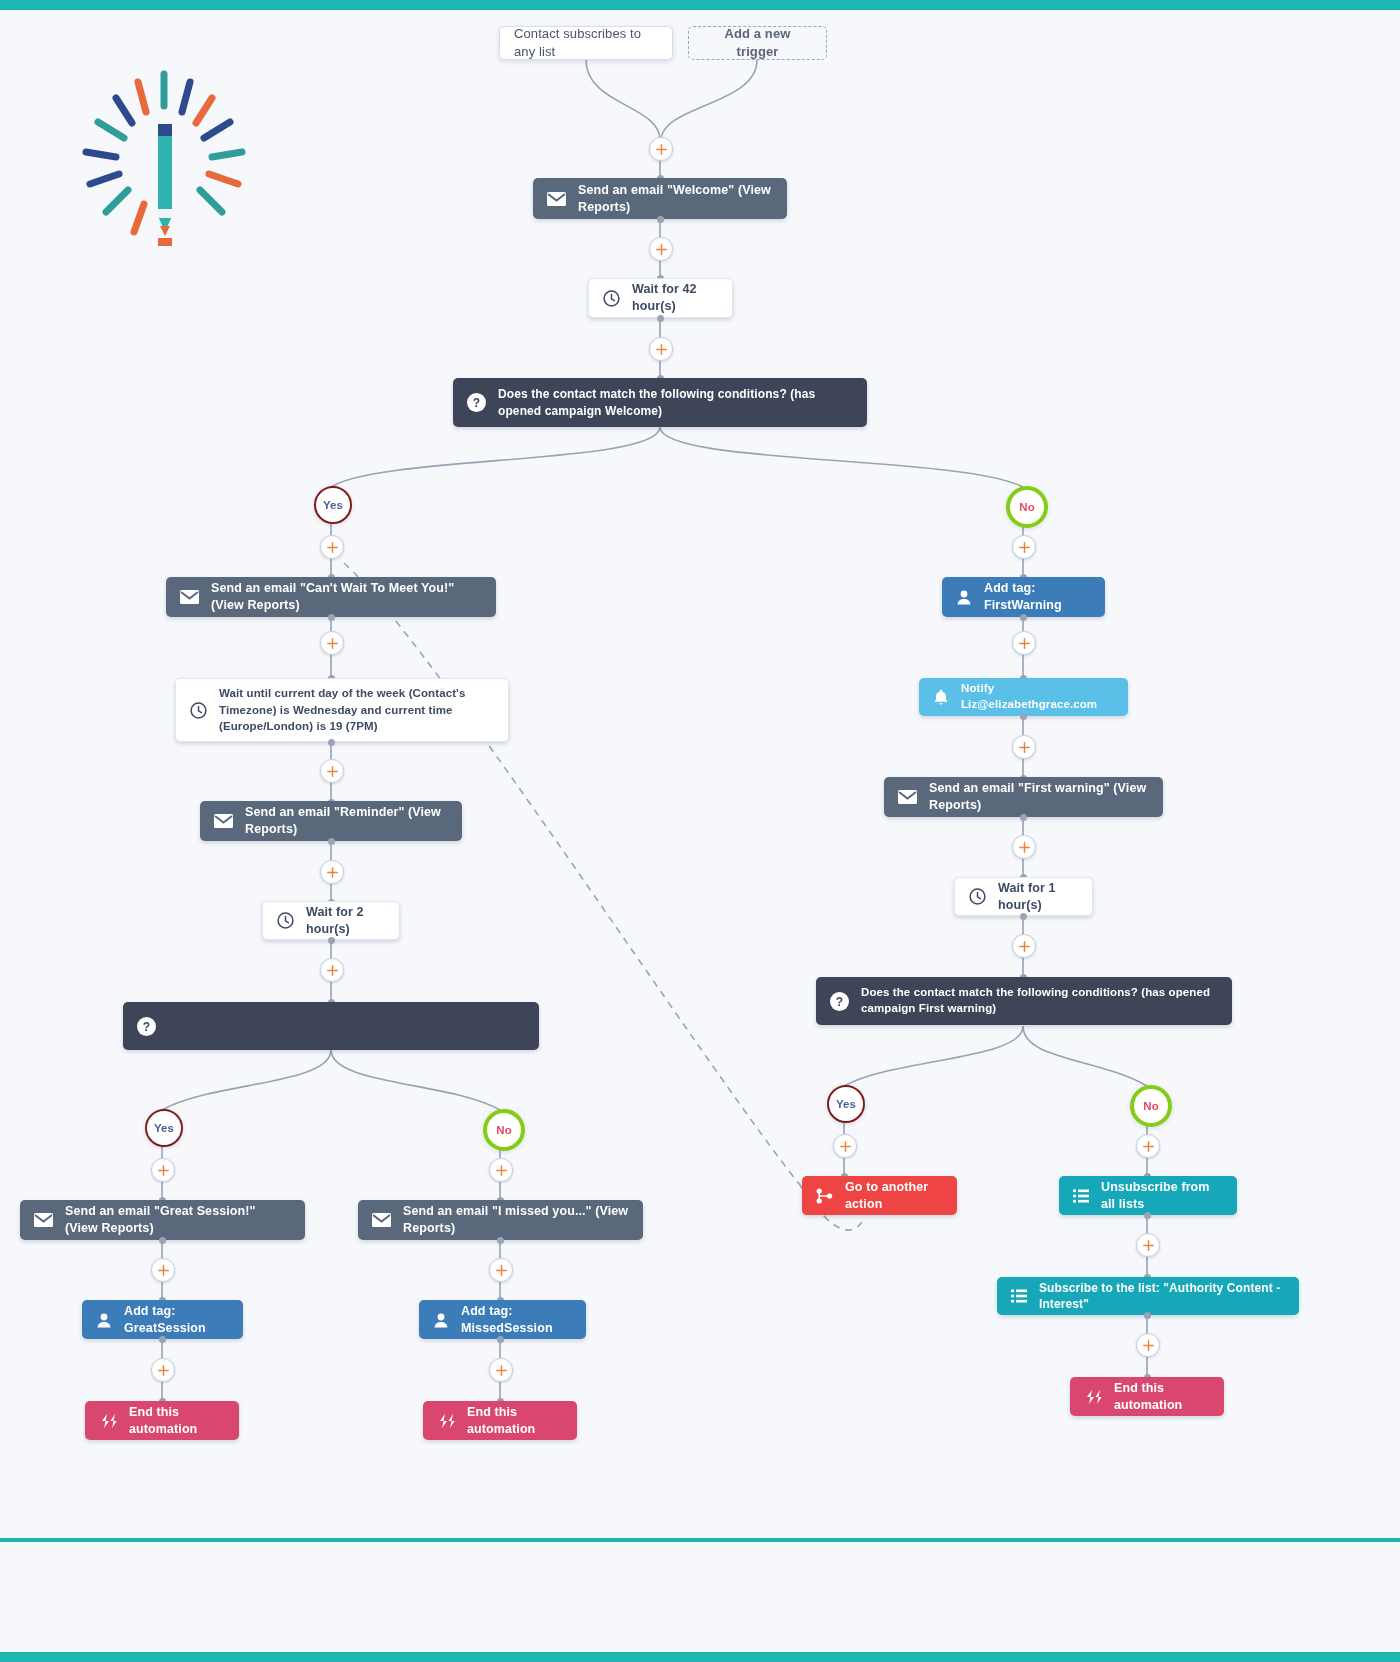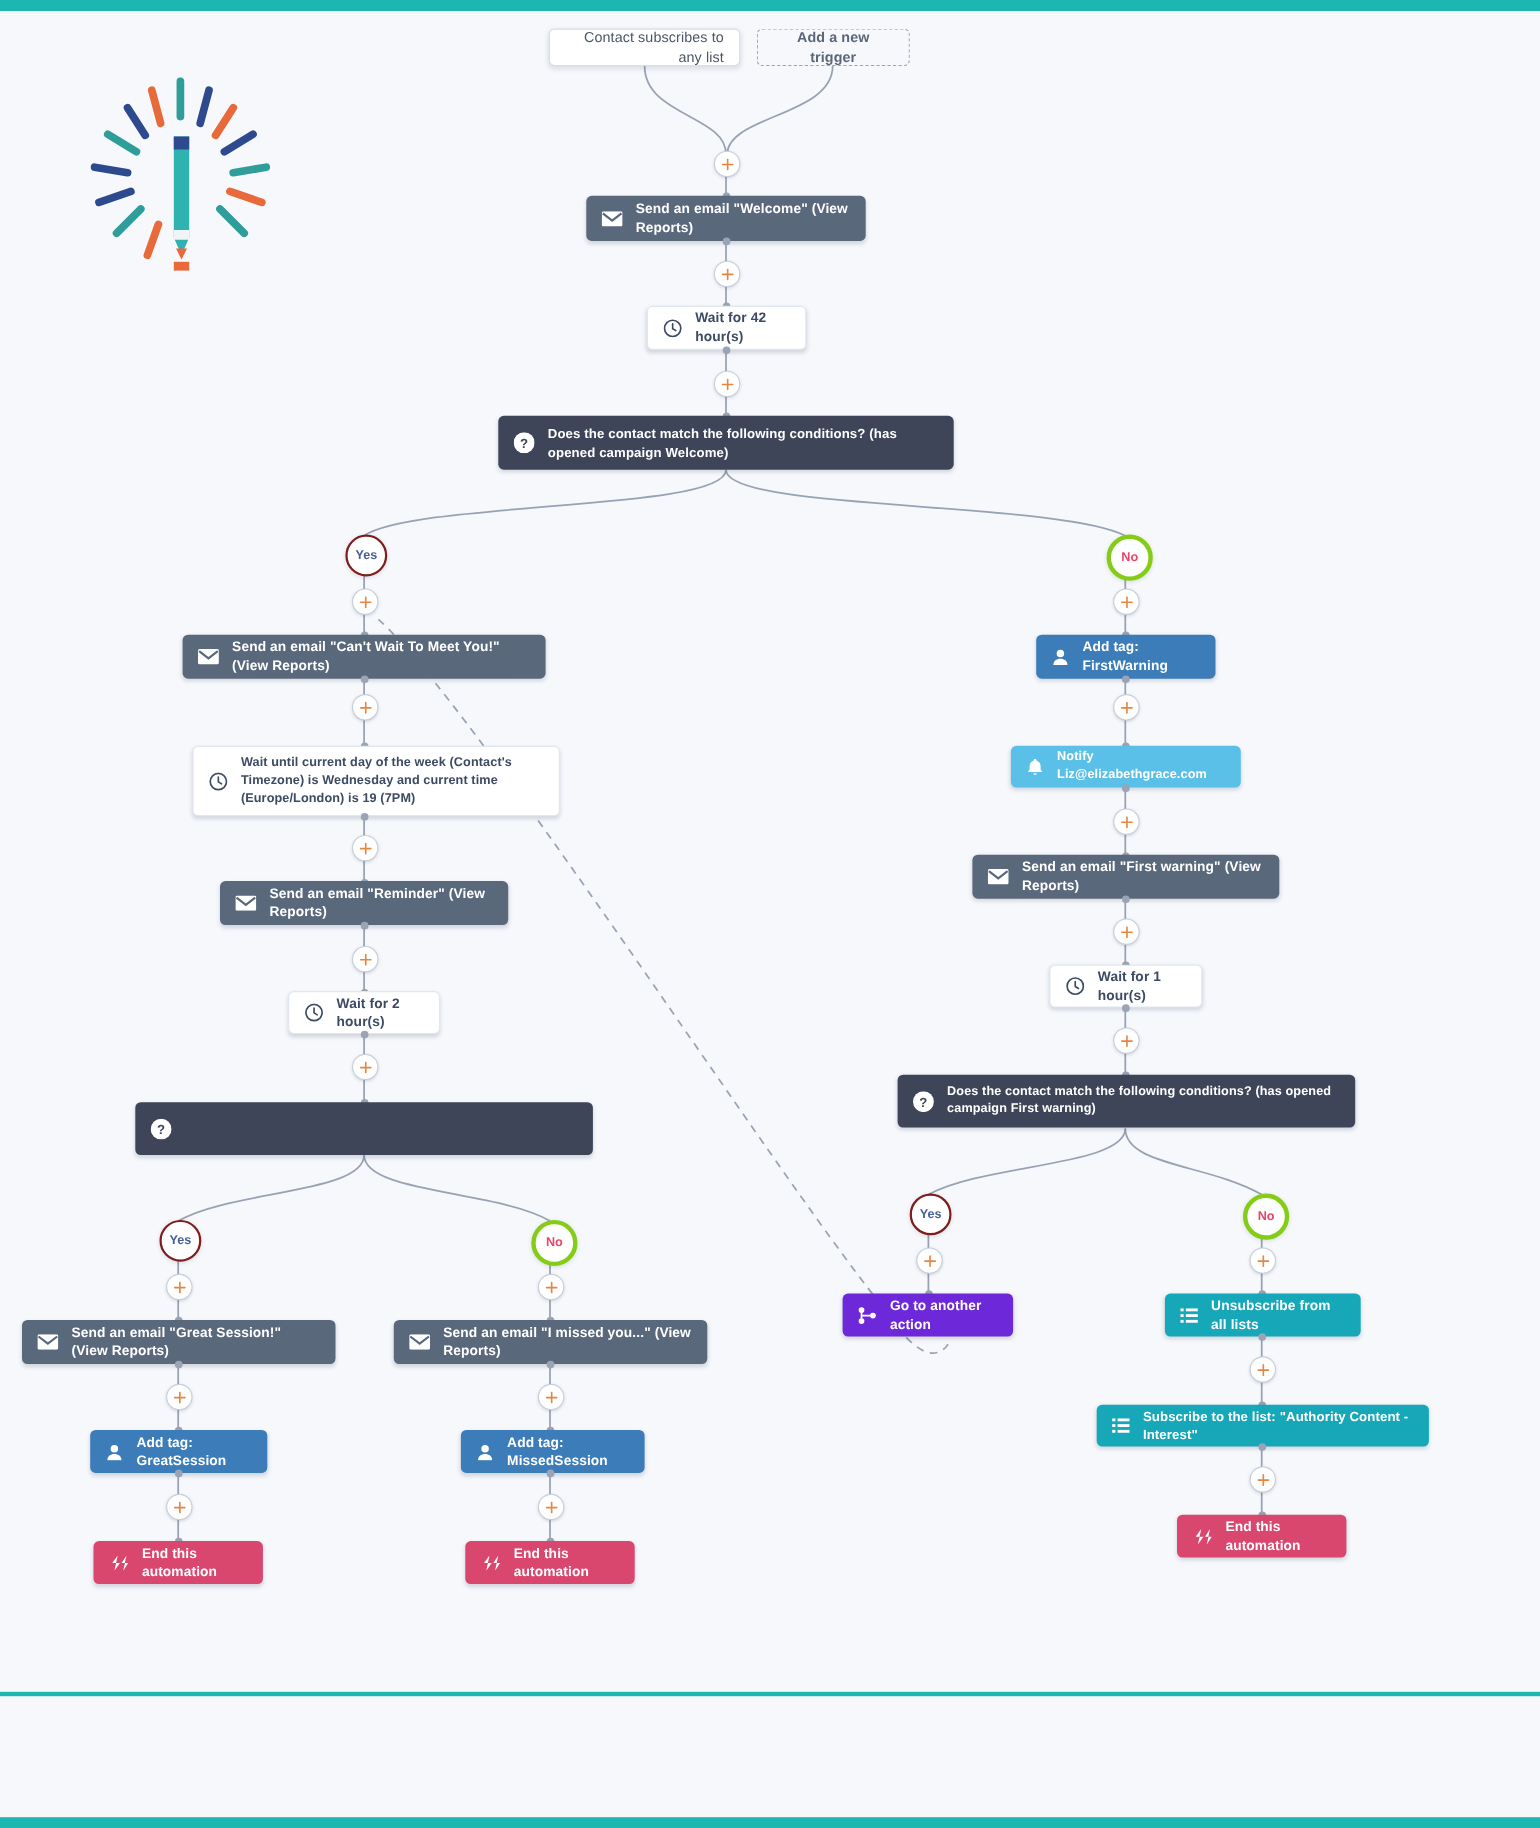--- a/index.html
+++ b/index.html
@@ -35,21 +35,21 @@
   }
   .n-trigger-dashed{
     background:transparent;color:#5a6678;border:1px dashed #9aa5b5;
     font-weight:bold;font-size:13px;justify-content:center;box-shadow:none;
   }
   .n-email{background:#5a687c;}
   .n-wait{background:#ffffff;color:#3c4a63;border:1px solid #e2e7ef;font-weight:bold;}
   .n-cond{background:#3e4559;align-items:center;}
   .n-tag{background:#3b7cb9;}
   .n-notify{background:#5bc0e8;}
-  .n-goto{background:#6d28d9;}
+  .n-goto{background:#ef4444;margin-left:36px;}
   .n-list{background:#16a7b8;}
   .n-end{background:#d9476e;}
 
   
   .plus{
     position:absolute;width:22px;height:22px;border-radius:50%;
     background:#fff;border:1px solid #c7cfdb;
     box-shadow:0 1px 3px rgba(40,50,70,.18);
     display:flex;align-items:center;justify-content:center;
   }
@@ -172,21 +172,21 @@
         <path d="M86 58 L100 58 L100 150 L93 166 L86 150 Z" fill="#2fb3b0"></path>
         <path d="M86 58 L100 58 L100 70 L86 70 Z" fill="#2e4a8e"></path>
         <path d="M86 143 L100 143 L100 152 L86 152 Z" fill="#f0f3f8"></path>
         <path d="M88 160 L98 160 L93 170 Z" fill="#e8693a"></path>
         <rect x="86" y="172" width="14" height="8" fill="#e8693a"></rect>
       </g>
     </svg>
   </div>
 
   <div class="node n-trigger" style="left:499px;top:26px;width:174px;height:34px;">
-    <span class="lbl" style="text-align:right;">Contact subscribes to any list</span>
+    <span class="lbl" style="text-align:left;">Contact subscribes to any list</span>
   </div>
   <div class="node n-trigger-dashed" style="left:688px;top:26px;width:139px;height:34px;">
     <span class="lbl" style="text-align:center;">Add a new trigger</span>
   </div>
 
   <div class="plus" style="left:649px;top:137px;">
     <svg width="11" height="11" viewBox="0 0 11 11">
         <path d="M5.5 0.8V10.2M0.8 5.5H10.2" stroke="#e8853f" stroke-width="1.5" stroke-linecap="round"></path>
       </svg>
   </div>

